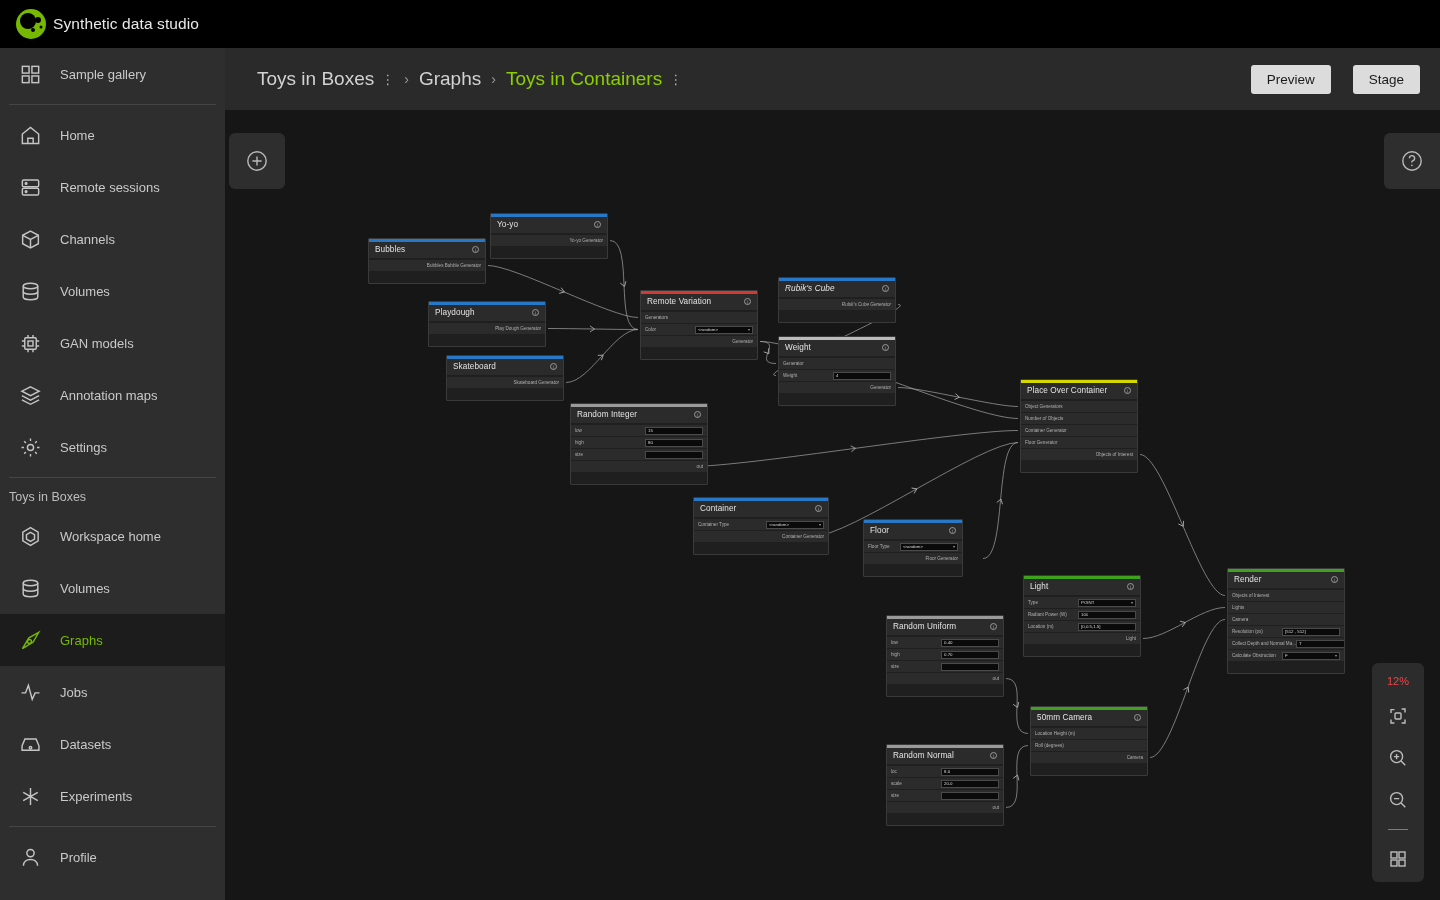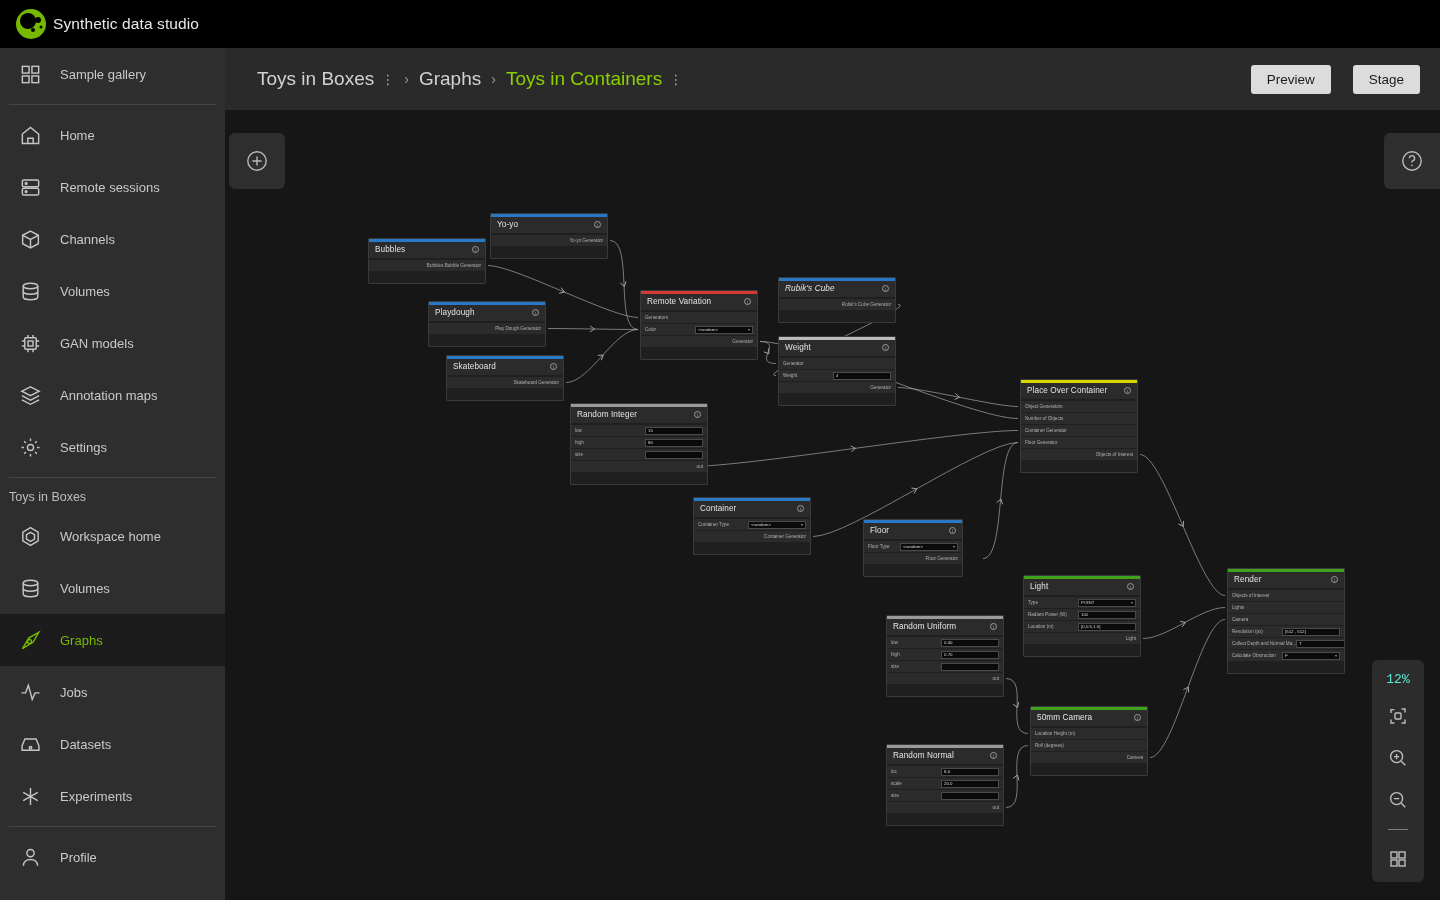--- a/index.html
+++ b/index.html
@@ -117,21 +117,21 @@
   .row-field .v { white-space: nowrap; overflow: hidden; }
   .row-field .dd { font-size: 4px; color: #9a9a9a; }
   .node-foot { height: 9px; background: #1f1f1f; }
 
   
   .zoompanel {
     position: absolute; right: 16px; bottom: 18px; width: 52px;
     background: #2c2c2c; border-radius: 6px; padding: 12px 0 10px 0;
     display: flex; flex-direction: column; align-items: center; gap: 16px; z-index: 25;
   }
-  .zoom-level { color: #5eead4; font-size: 13px; font-family: Liberation Mono, monospace; }
+  .zoom-level { color: #ef4444; font-size: 11px; }
   .zoom-btn { width: 26px; height: 26px; display: flex; align-items: center; justify-content: center; cursor: pointer; }
   .zoom-divider { width: 20px; height: 1px; background: #7d7d7d; }
   .zoompanel svg { stroke: #bdbdbd; fill: none; stroke-width: 1.4; }
 </style>
 </head>
 <body>
 
 <div class="topbar">
   <div class="brand">
     <div class="logo"></div>
@@ -481,21 +481,21 @@
             <span class="row-field">
               <span class="v"></span>
             </span>
           </div>
           <div class="row out">
             <span class="row-label">out</span>
           </div>
           <div class="node-foot"></div>
         </div>
       </div>
-      <div class="node" style="left: 468px; top: 387px; width: 118px;">
+      <div class="node" style="left: 468px; top: 387px; width: 136px;">
         <div class="node-accent" style="background: rgb(40, 120, 200);"></div>
         <div class="node-head">
           <span class="node-title">Container</span>
           <span class="node-info">i</span>
         </div>
         <div class="node-body">
           <div class="row">
             <span class="row-label">Container Type</span>
             <span class="row-field sel">
               <span class="v">&lt;random&gt;</span>

